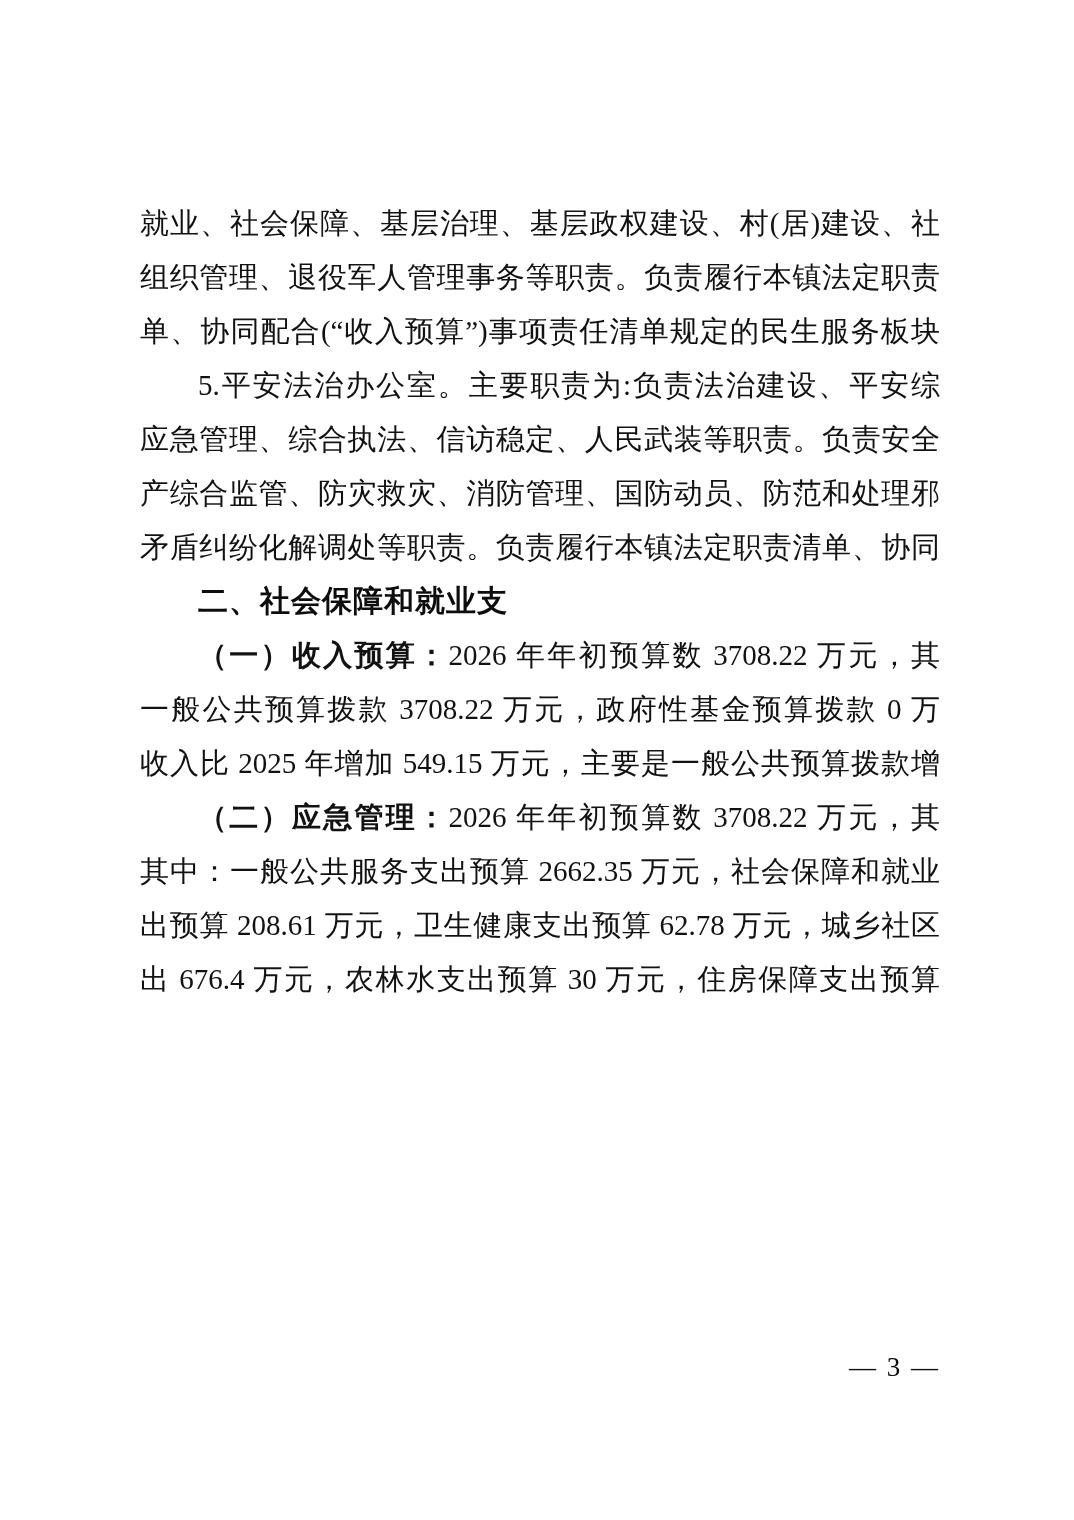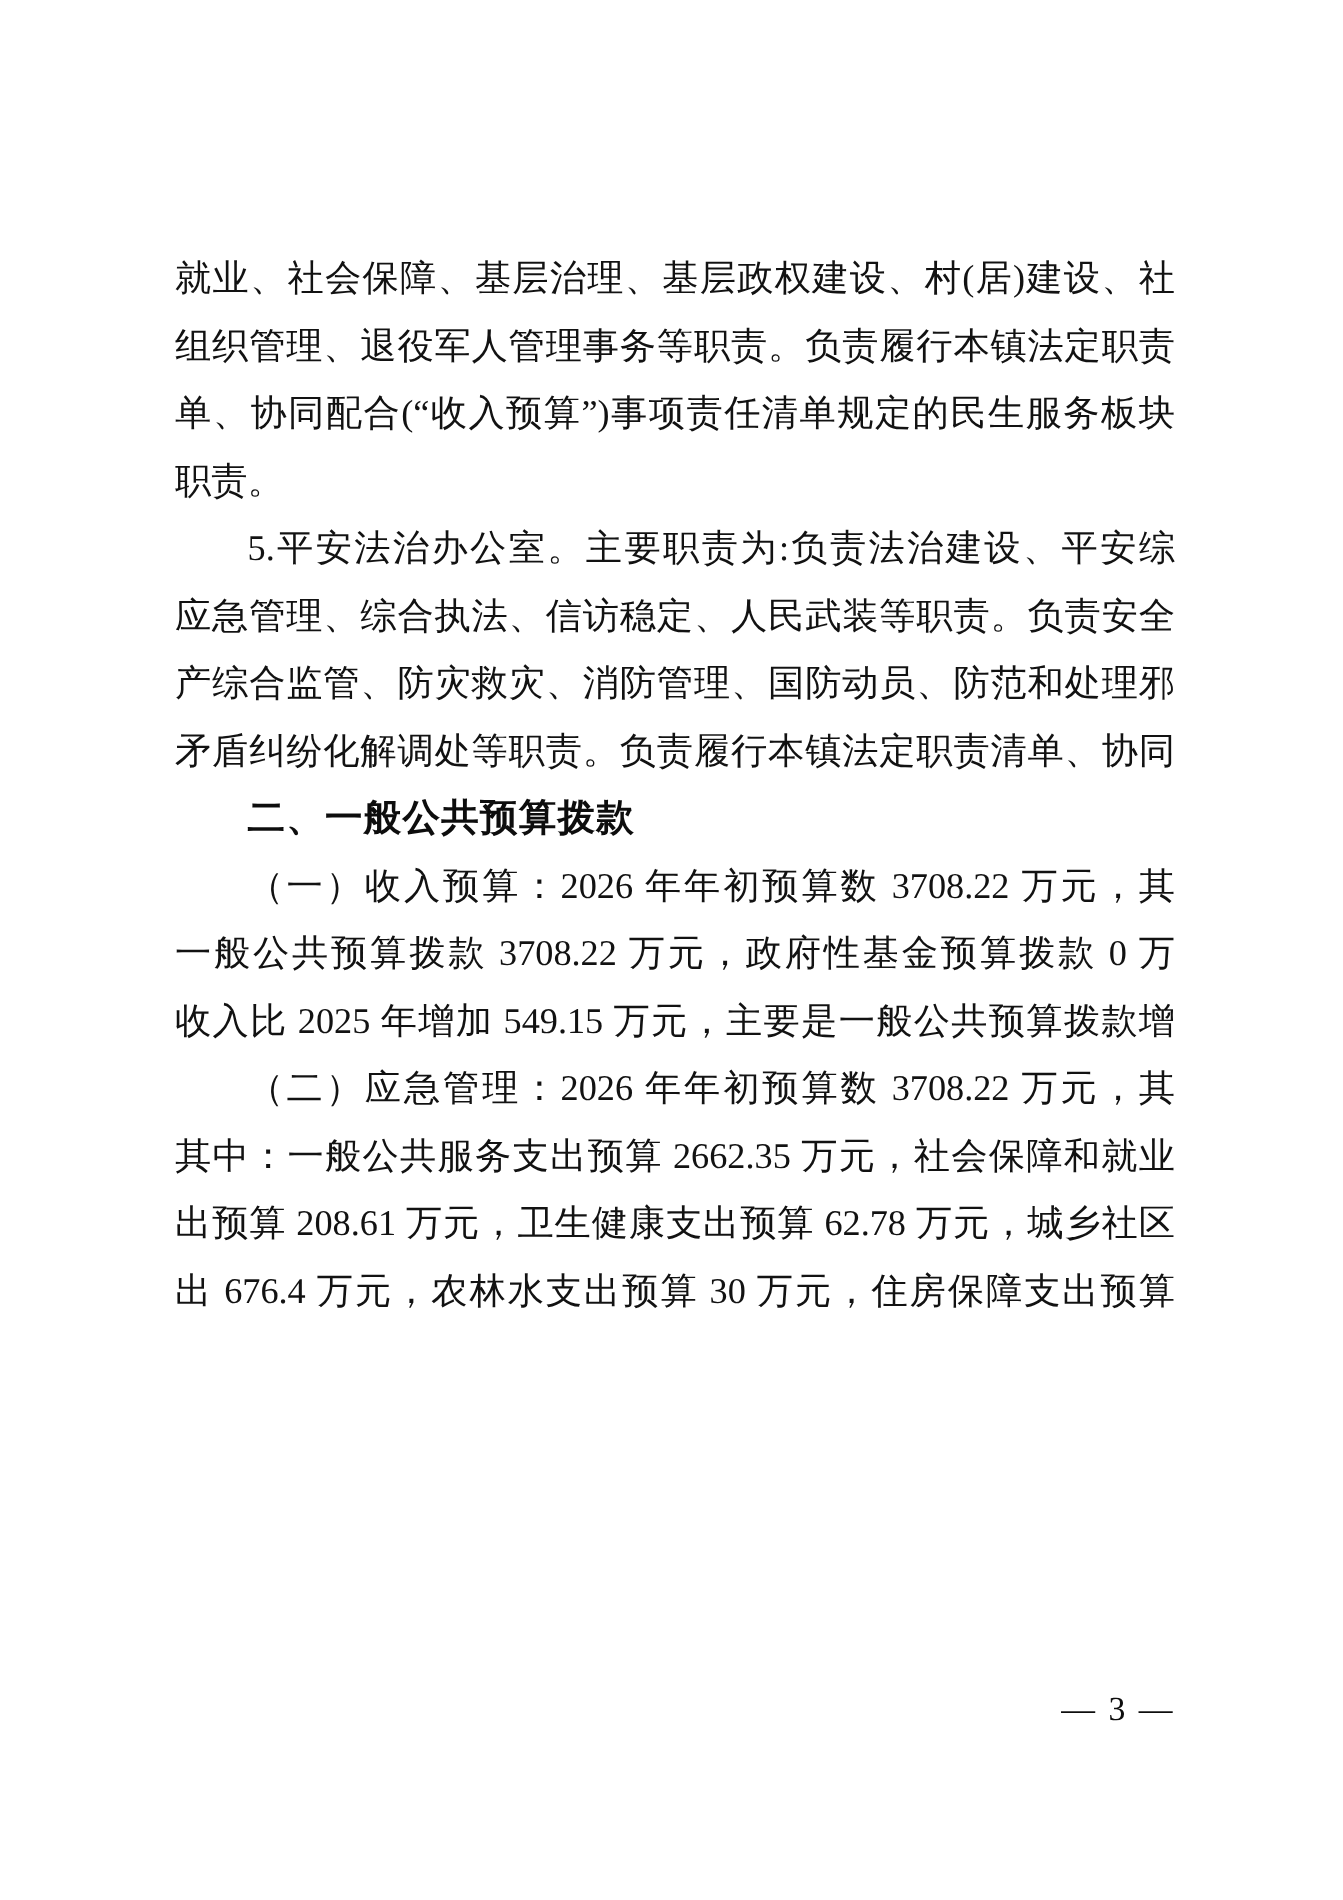--- a/index.html
+++ b/index.html
@@ -47,21 +47,21 @@
     line-height: 54px;
     font-size: 30px;
     font-weight: 700;
     font-family: "Liberation Sans", "DejaVu Sans", sans-serif;
     padding-left: 58px;
     margin: 0;
     letter-spacing: 1px;
     color: #0d0d0d;
   }
   .lead {
-    font-weight: 400;
+    font-weight: 700;
   }
   .footer {
     position: absolute;
     left: 140px;
     top: 1352px;
     width: 800px;
     text-align: right;
     font-size: 27px;
     line-height: 30px;
     letter-spacing: 2px;
@@ -71,31 +71,30 @@
 </head>
 <body>
 
 <div class="page">
   <div class="body-text">
 
     <div class="para">
       <div class="line">就业、社会保障、基层治理、基层政权建设、村(居)建设、社会</div>
       <div class="line">组织管理、退役军人管理事务等职责。负责履行本镇法定职责清</div>
       <div class="line">单、协同配合(“收入预算”)事项责任清单规定的民生服务板块</div>
-      <div class="line end">职责。</div>
     </div>
 
     <div class="para">
       <div class="line indent">5.平安法治办公室。主要职责为:负责法治建设、平安综治、</div>
       <div class="line">应急管理、综合执法、信访稳定、人民武装等职责。负责安全生</div>
       <div class="line">产综合监管、防灾救灾、消防管理、国防动员、防范和处理邪教、</div>
       <div class="line">矛盾纠纷化解调处等职责。负责履行本镇法定职责清单、协同配</div>
     </div>
 
-    <div class="heading">二、一般公共预算拨款</div>
+    <div class="heading">二、社会保障和就业支</div>
 
     <div class="para">
       <div class="line indent">
         <span class="lead">（一）收入预算：</span><span>2026 年年初预算数 3708.22 万元，其中：</span>
       </div>
       <div class="line">一般公共预算拨款 3708.22 万元，政府性基金预算拨款 0 万元，</div>
       <div class="line">收入比 2025 年增加 549.15 万元，主要是一般公共预算拨款增加</div>
     </div>
 
 

